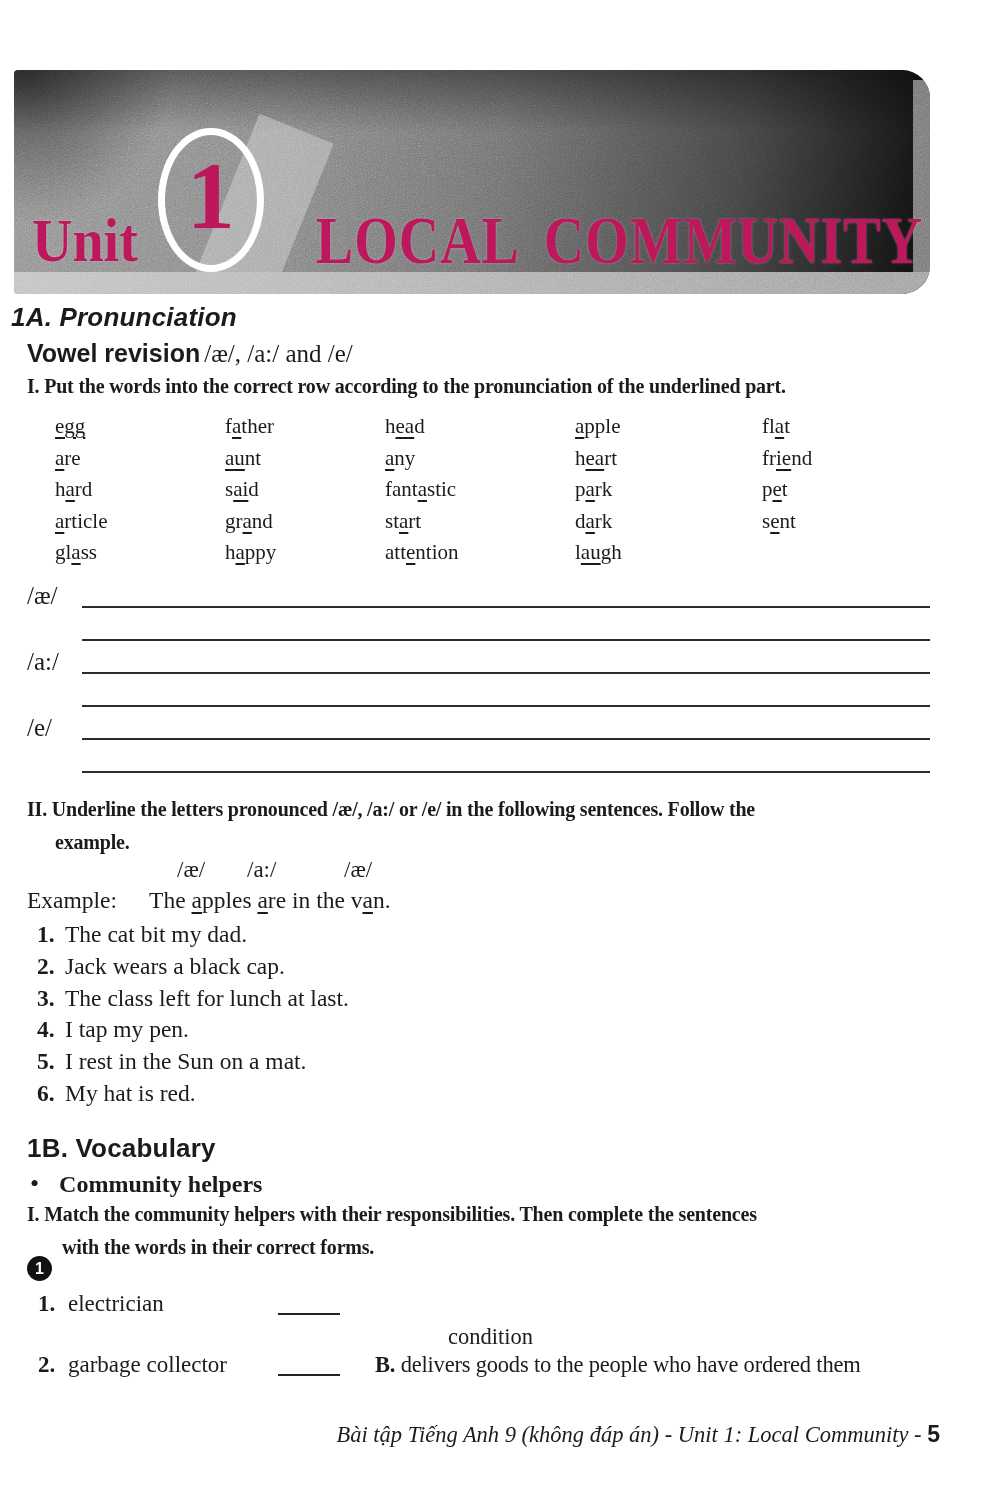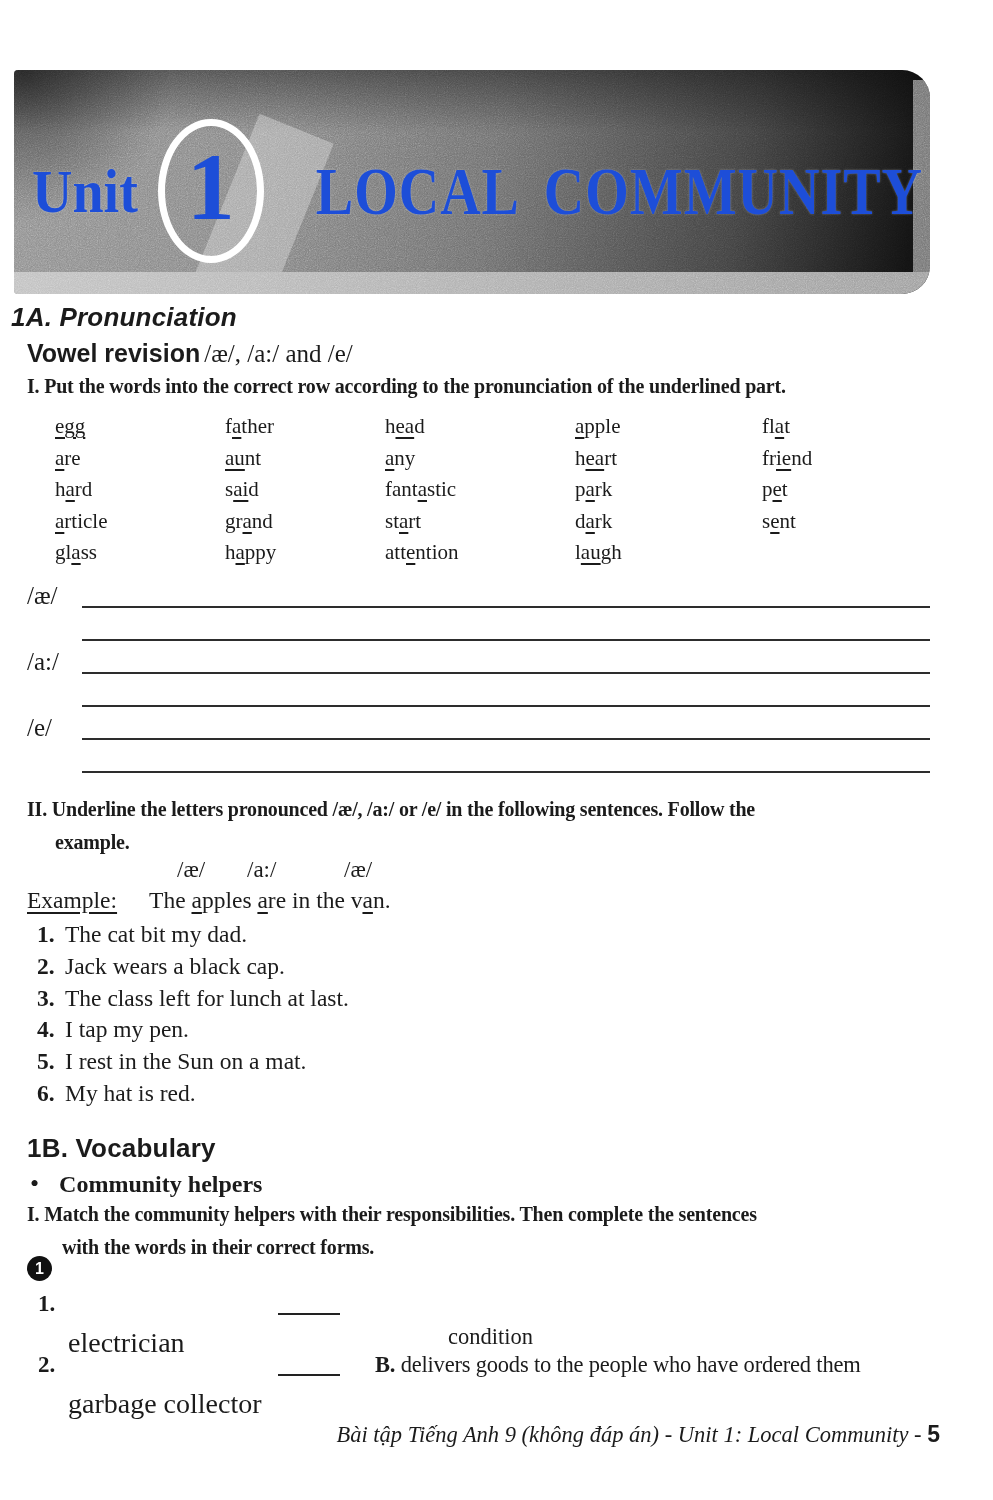--- a/index.html
+++ b/index.html
@@ -28,21 +28,21 @@
     position:absolute; left:0; right:0; bottom:0; height:22px;
     background:linear-gradient(to right,#c0c0c0,#9c9c9c);
   }
   .banner-rightband{
     position:absolute; right:0; top:10px; bottom:22px; width:17px;
     background:rgba(196,196,196,.55);
   }
   .banner-noise{position:absolute; inset:0; width:100%; height:100%; opacity:.65; mix-blend-mode:overlay;}
   .banner-content{
     position:absolute; left:0; right:0; top:0; bottom:22px;
-    display:flex; align-items:center; color:#1d4ed8;margin-top:40px;
+    display:flex; align-items:flex-end; color:#be185d;margin-top:40px;
   }
   .unit-word{
     display:inline-block; margin-left:18px;
     font-weight:bold; font-size:56px; transform:scaleY(1.08); transform-origin:left center;
     text-shadow:0 0 2px rgba(255,255,255,.4);
   }
   .unit-circle{
     margin-left:20px; width:92px; height:130px; border:7px solid #ffffff;
     border-radius:50%; display:flex; align-items:center; justify-content:center;
     flex:0 0 auto;
@@ -69,36 +69,36 @@
     display:grid; grid-template-columns:170px 160px 190px 187px auto;
     grid-auto-rows:31.6px; font-size:21px;
   }
   .u{text-decoration:underline; text-decoration-thickness:2px; text-underline-offset:4px;}
   
   .rule{position:absolute; left:82px; width:848px; height:2px; background:#2d2d2d;}
   .ipa-label{position:absolute; left:27px; font-size:25px;}
   
   .phon{position:absolute; top:857px; font-size:23px;}
   .example-line{position:absolute; left:27px; top:887px; font-size:23.5px;}
-  .example-label{text-decoration:underline; text-decoration-thickness:1.5px; text-underline-offset:4px;text-align:center;}
+  .example-label{text-decoration-thickness:1.5px; text-underline-offset:4px;text-align:center;}
   .example-gap{display:inline-block; width:32px;}
   .sentences{position:absolute; left:37px; top:921px; font-size:23.5px;}
   .sentence{display:flex; height:31.8px; align-items:flex-start;}
   .snum{width:28px; font-weight:bold; flex:0 0 auto;}
   
   .bullet-dot{font-size:26px;}
   .topic{font-weight:bold; font-size:24px;}
   .part-marker{
     position:absolute; left:27px; top:1256px; width:25px; height:25px;
     background:#111; border-radius:50%; color:#fff;
     font-family:"Liberation Sans", sans-serif; font-weight:bold; font-size:16px;
     display:flex; align-items:center; justify-content:center;
   }
   .mnum{position:absolute; font-weight:bold; font-size:23px;}
-  .mterm{position:absolute; font-size:28px;margin-top:36px;}
+  .mterm{position:absolute; font-size:23px;}
   .mblank{position:absolute; left:278px; width:62px; height:22px; border-bottom:2px solid #222;}
   .mdef{position:absolute; left:375px; font-size:22.5px; letter-spacing:-0.2px; white-space:nowrap;}
   .mletter{font-weight:bold;}
   .mdef2{position:absolute; left:448px; font-size:22.5px; white-space:nowrap;}
   
   .footer{
     position:absolute; right:53px; top:1421px; font-size:22.5px;
     font-style:italic; white-space:nowrap;
   }
   .footer .pagenum{

